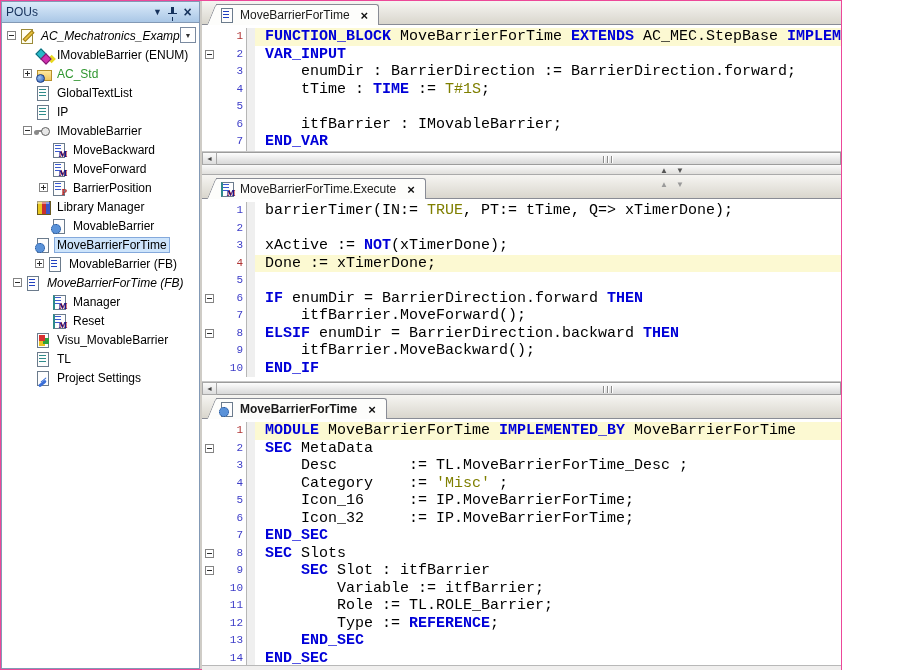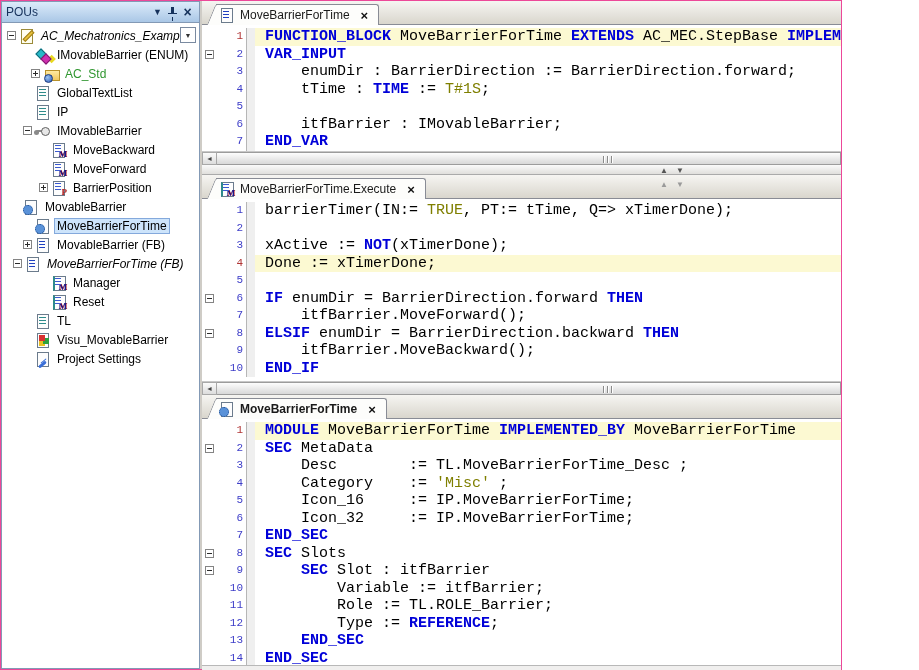--- a/index.html
+++ b/index.html
@@ -112,21 +112,21 @@
           <span class="expbox minus"></span>
           <span class="icon i-project"></span>
           <span class="tlabel it">AC_Mechatronics_Example</span>
           <span class="combo">▼</span>
         </div>
         <div class="trow" style="padding-left: 18px;">
           <span class="expspacer"></span>
           <span class="icon i-enum"></span>
           <span class="tlabel">IMovableBarrier (ENUM)</span>
         </div>
-        <div class="trow" style="padding-left: 18px; margin-left: 8px;">
+        <div class="trow" style="padding-left: 18px;">
           <span class="expbox plus"></span>
           <span class="icon i-folder"></span>
           <span class="tlabel green">AC_Std</span>
         </div>
         <div class="trow" style="padding-left: 18px;">
           <span class="expspacer"></span>
           <span class="icon i-textlist"></span>
           <span class="tlabel">GlobalTextList</span>
         </div>
         <div class="trow" style="padding-left: 18px;">
@@ -153,31 +153,36 @@
           </span>
           <span class="tlabel">MoveForward</span>
         </div>
         <div class="trow" style="padding-left: 34px;">
           <span class="expbox plus"></span>
           <span class="icon i-property">
             <i>P</i>
           </span>
           <span class="tlabel">BarrierPosition</span>
         </div>
-        <div class="trow" style="padding-left: 6px;">
+        <div class="trow" style="padding-left: 18px;">
+          <span class="expspacer"></span>
+          <span class="icon i-library"></span>
+          <span class="tlabel">Library Manager</span>
+        </div>
+        <div class="trow" style="padding-left: 34px;">
           <span class="expspacer"></span>
           <span class="icon i-module"></span>
           <span class="tlabel">MovableBarrier</span>
         </div>
         <div class="trow sel" style="padding-left: 18px;">
           <span class="expspacer"></span>
           <span class="icon i-module"></span>
           <span class="tlabel">MoveBarrierForTime</span>
         </div>
-        <div class="trow" style="padding-left: 18px;">
+        <div class="trow" style="padding-left: 18px; margin-left: 12px;">
           <span class="expbox plus"></span>
           <span class="icon i-fb"></span>
           <span class="tlabel">MovableBarrier (FB)</span>
         </div>
         <div class="trow" style="padding-left: 8px; font-style: italic;">
           <span class="expbox minus"></span>
           <span class="icon i-fb"></span>
           <span class="tlabel">MoveBarrierForTime (FB)</span>
         </div>
         <div class="trow" style="padding-left: 34px;">
@@ -189,27 +194,27 @@
         </div>
         <div class="trow" style="padding-left: 34px;">
           <span class="expspacer"></span>
           <span class="icon i-method2">
             <i>M</i>
           </span>
           <span class="tlabel">Reset</span>
         </div>
         <div class="trow" style="padding-left: 18px;">
           <span class="expspacer"></span>
+          <span class="icon i-visu"></span>
+          <span class="tlabel">Visu_MovableBarrier</span>
+        </div>
+        <div class="trow" style="padding-left: 18px;">
+          <span class="expspacer"></span>
           <span class="icon i-textlist"></span>
           <span class="tlabel">TL</span>
-        </div>
-        <div class="trow" style="padding-left: 18px;">
-          <span class="expspacer"></span>
-          <span class="icon i-visu"></span>
-          <span class="tlabel">Visu_MovableBarrier</span>
         </div>
         <div class="trow" style="padding-left: 18px; text-align: center;">
           <span class="expspacer"></span>
           <span class="icon i-settings"></span>
           <span class="tlabel">Project Settings</span>
         </div>
       </div>
   </div>
 
   <div class="main">

